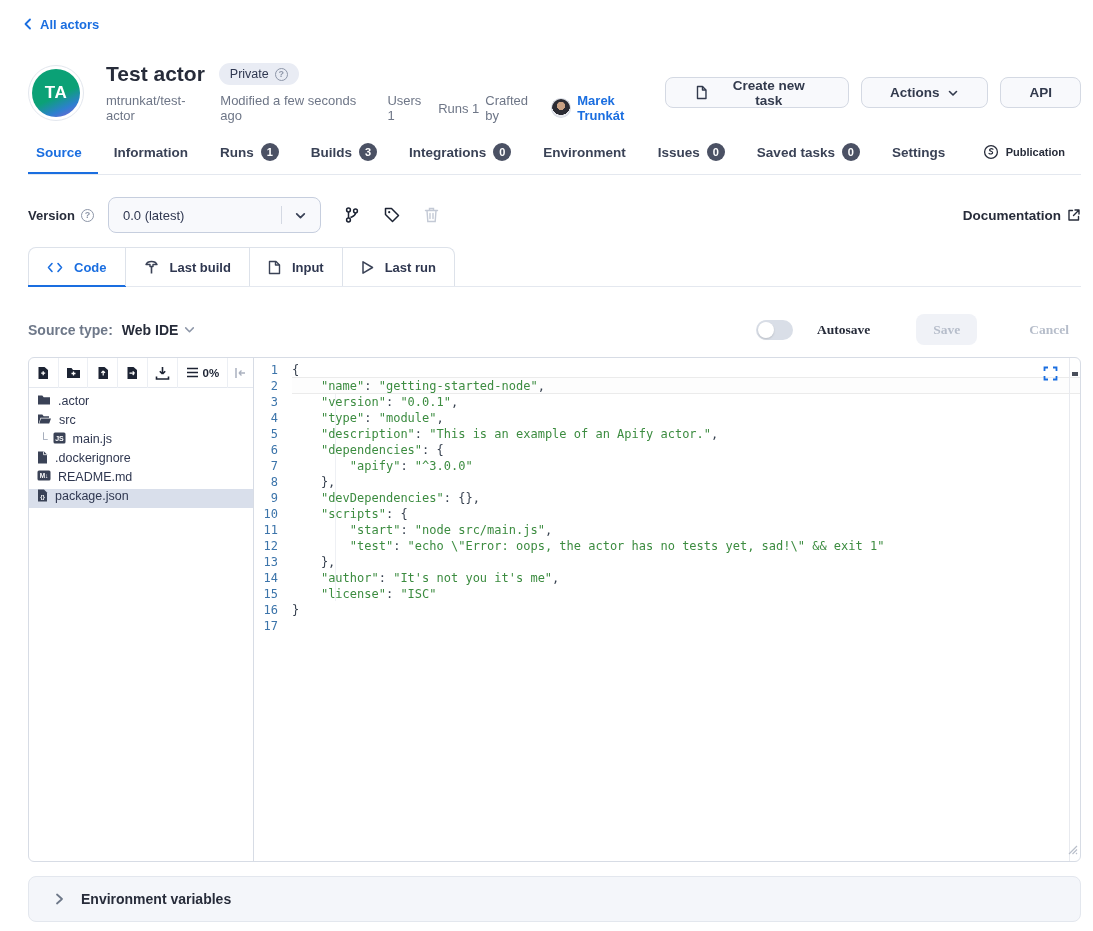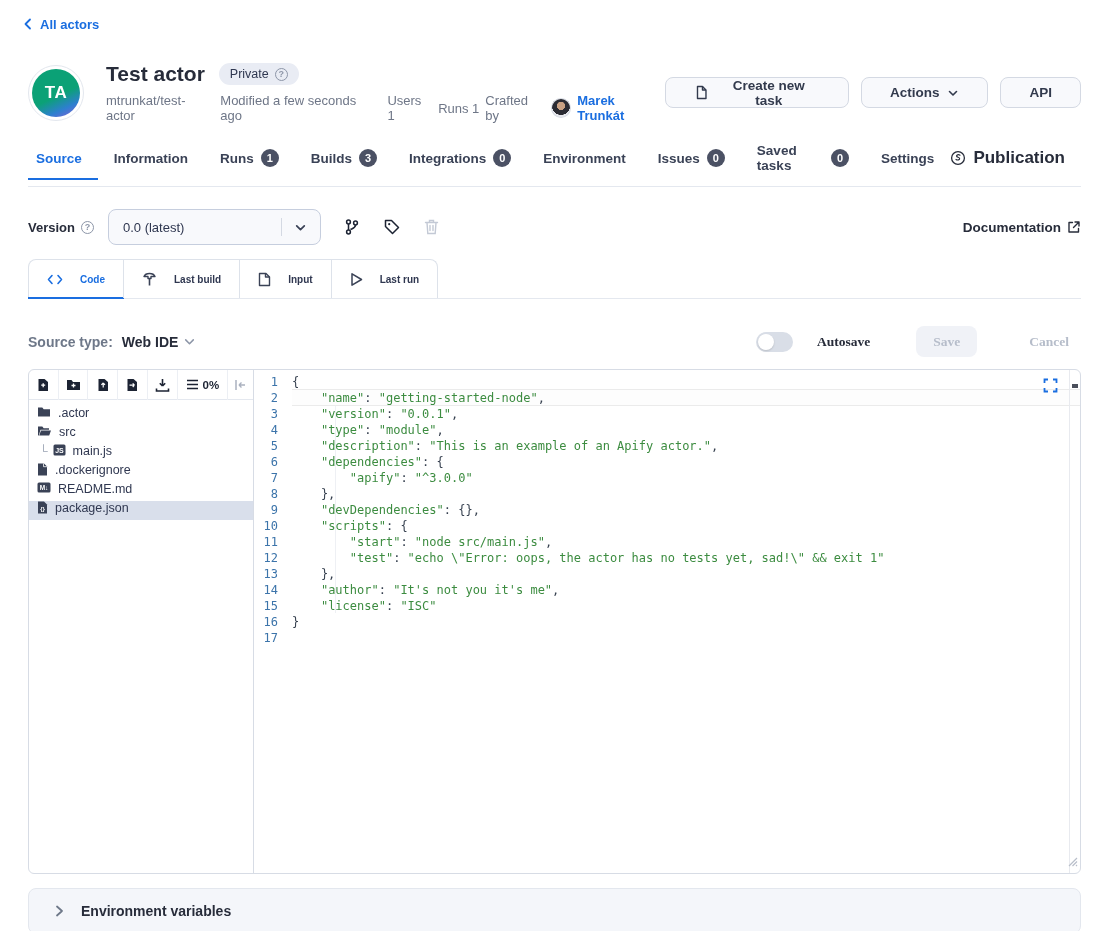--- a/index.html
+++ b/index.html
@@ -29,36 +29,36 @@
   .btn svg { display:block; }
 
   
   .tab-bar { display:flex; align-items:center; margin-top:20px; border-bottom:1px solid #e4e8ef; padding-right:16px; }
   .tab-items { display:flex; align-items:center; }
   .tab { display:flex; align-items:center; gap:7px; padding:0 16px 13px 16px; font-size:13.5px; font-weight:700; color:#3a4256; cursor:pointer; position:relative; }
   .tab:first-child { padding-left:8px; }
   .tab.active { color:#1a6ee0; }
   .tab.active::after { content:""; position:absolute; left:0; right:0; bottom:-1px; height:2px; background:#1a6ee0; }
   .tab-badge { min-width:18px; height:18px; border-radius:9px; background:#4b5164; color:#fff; font-size:11px; font-weight:700; display:inline-flex; align-items:center; justify-content:center; padding:0 5px; }
-  .publication { margin-left:auto; display:flex; align-items:center; gap:7px; font-size:17px; font-weight:700; color:#272c3a; padding-bottom:13px; cursor:pointer; }
+  .publication { margin-left:auto; display:flex; align-items:center; gap:7px; font-size:11px; font-weight:700; color:#272c3a; padding-bottom:13px; cursor:pointer; }
 
   
   .version-row { display:flex; align-items:center; margin-top:22px; }
   .version-label { display:flex; align-items:center; gap:6px; font-size:13px; font-weight:700; color:#272c3a; }
   .version-select { margin-left:14px; width:213px; height:36px; border:1px solid #c6cede; border-radius:8px; background:#f8f9fc; display:flex; align-items:center; font-size:13px; color:#2f3750; cursor:pointer; }
   .version-select .sel-text { padding-left:14px; flex:1; }
   .version-select .sel-div { width:1px; height:18px; background:#d4d9e3; }
   .version-select .sel-chev { width:38px; display:flex; align-items:center; justify-content:center; color:#3a4256; }
   .icon-btn { background:none; border:none; margin-left:22px; cursor:pointer; display:flex; align-items:center; padding:0; }
   .icon-btn.disabled { cursor:default; }
   .doc-link { margin-left:auto; display:flex; align-items:center; gap:6px; font-size:13.5px; font-weight:700; color:#272c3a; cursor:pointer; }
 
   
   .subtab-bar { display:flex; margin-top:14px; border-bottom:1px solid #e4e8ef; }
-  .subtab { display:flex; align-items:center; gap:17px; height:39px; padding:0 18px; border:1px solid #dde2ea; border-bottom:none; margin-left:-1px; font-size:10px; font-weight:700; color:#2f3750; cursor:pointer; position:relative; background:#fff; }
+  .subtab { display:flex; align-items:center; gap:11px; height:39px; padding:0 18px; border:1px solid #dde2ea; border-bottom:none; margin-left:-1px; font-size:13px; font-weight:700; color:#2f3750; cursor:pointer; position:relative; background:#fff; }
   .subtab:first-child { margin-left:0; border-top-left-radius:8px; }
   .subtab:last-child { border-top-right-radius:8px; }
   .subtab.active { color:#1a6ee0; }
   .subtab.active::after { content:""; position:absolute; left:-1px; right:-1px; bottom:-1px; height:2px; background:#1a6ee0; }
   .subtab .st-icon { display:flex; align-items:center; color:#3a4256; }
   .subtab.active .st-icon { color:#1a6ee0; }
 
   
   .source-row { display:flex; align-items:center; margin-top:27px; height:31px; }
   .source-label { font-size:14px; font-weight:700; color:#6e7889; }

